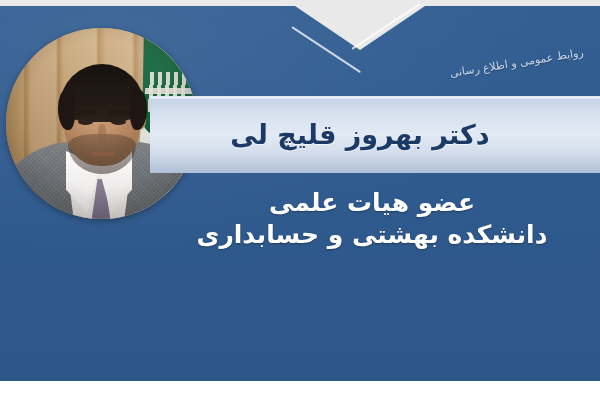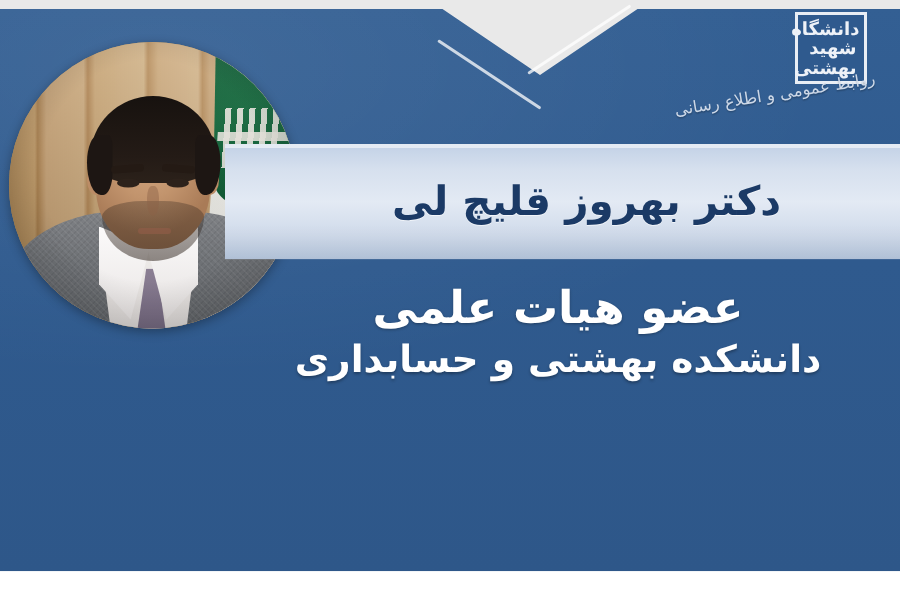--- a/index.html
+++ b/index.html
@@ -184,30 +184,29 @@
     clip-path:polygon(0 0, 100% 0, 100% 100%, 87.8% 100%, 94.4% 50%, 87.8% 0, 0 0, 0 100%, 87.8% 100%, 94.4% 50%, 87.8% 0);
     background:linear-gradient(180deg, rgba(255,255,255,0.55) 0 3px, rgba(255,255,255,0) 3px 70%, rgba(0,0,0,0.05) 100%);
     pointer-events:none;
   }
   .ribbon-name{
     position:absolute;left:150px;top:96px;width:420px;height:77px;
     display:flex;align-items:center;justify-content:center;
     color:#1b3a66;font-weight:bold;font-size:27px;
     letter-spacing:0px;direction:rtl;white-space:nowrap;
     text-shadow:0 1px 0 rgba(255,255,255,0.6);
-    padding-left:31px;
   }
 
   
   .titles{
     position:absolute;right:18px;top:188px;width:420px;
     text-align:center;direction:rtl;color:#ffffff;
   }
   .title-1{
-    font-size:30px;font-weight:bold;line-height:1.18;
+    font-size:25px;font-weight:bold;line-height:1.18;
     text-shadow:0 1px 2px rgba(0,0,0,0.30);
   }
   .title-2{
     font-size:25px;font-weight:bold;line-height:1.18;margin-top:2px;
     text-shadow:0 1px 2px rgba(0,0,0,0.30);
   }
 
   
   .logo-wrap{position:absolute;right:10px;top:6px;width:86px;height:92px;}
   .logo-box{
@@ -281,22 +280,17 @@
   <div class="ribbon"></div>
   <div class="ribbon-shine"></div>
   <div class="ribbon-name">دکتر بهروز قلیچ لی</div>
 
   <div class="titles">
     <div class="title-1">عضو هیات علمی</div>
     <div class="title-2">دانشکده بهشتی و حسابداری</div>
   </div>
 
   <div class="logo-wrap">
-    <div class="logo-box">
-      <div class="gl l1">دانشگاه</div>
-      <div class="gl l2">شهید</div>
-      <div class="gl l3">بهشتی</div>
-    </div>
     <div class="logo-script">روابط عمومی و اطلاع رسانی</div>
   </div>
 
   <div class="footer-white"></div>
 </div>
 
 </body></html>

